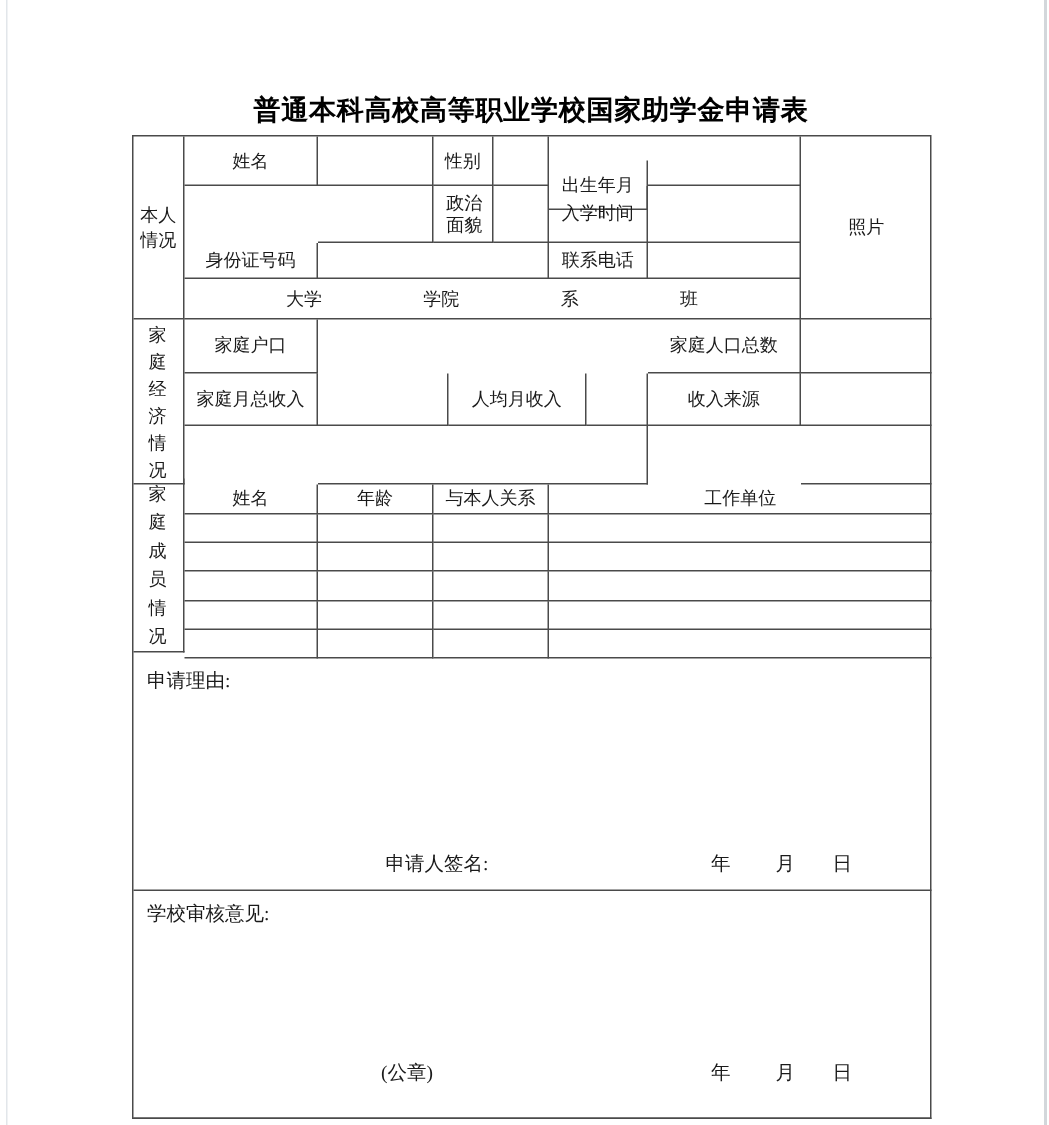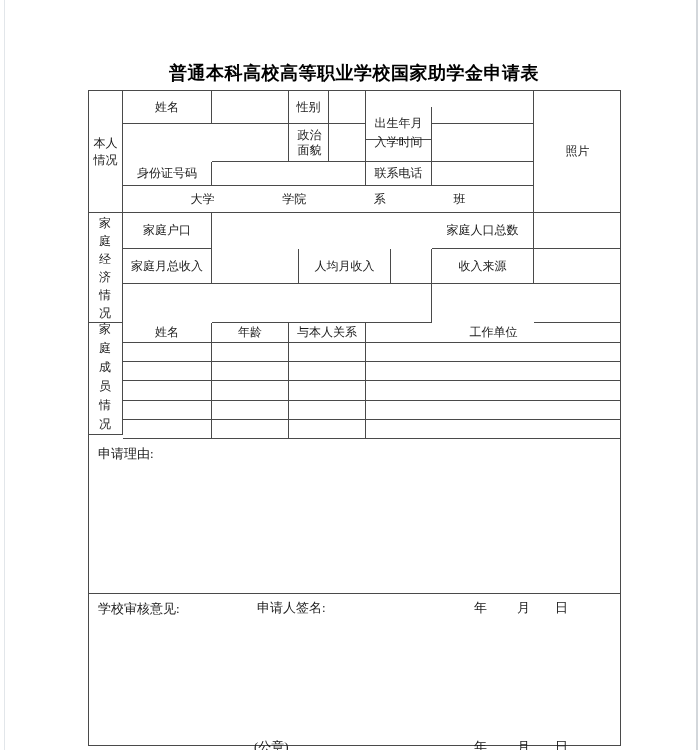--- a/index.html
+++ b/index.html
@@ -22,21 +22,21 @@
         border-bottom:1px solid #4a4a4a;display:flex;align-items:center;justify-content:center;
         font-size:12px;line-height:15px;text-align:center;overflow:hidden;}
   .noR{border-right:none;}
   .noB{border-bottom:none;}
   .vtext{width:13px;word-break:break-all;text-align:left;}
   .v2text{width:27px;word-break:break-all;text-align:center;line-height:17px;}
   .poltext{width:26px;word-break:break-all;text-align:right;line-height:15px;}
   .org-row{justify-content:space-evenly;}
   .freecell{display:block;text-align:left;font-size:13px;padding:6px 9px;position:absolute;
             box-sizing:border-box;border-bottom:1px solid #4a4a4a;}
-  .floaty{position:absolute;font-size:13px;white-space:nowrap;margin-top:32px;}
+  .floaty{position:absolute;font-size:13px;white-space:nowrap;}
   .opt-gap{display:inline-block;width:28px;}
 </style>
 </head>
 <body>
 
 <div class="page">
   <div class="page-edge edge-left"></div>
   <div class="page-edge edge-right"></div>
 
 

